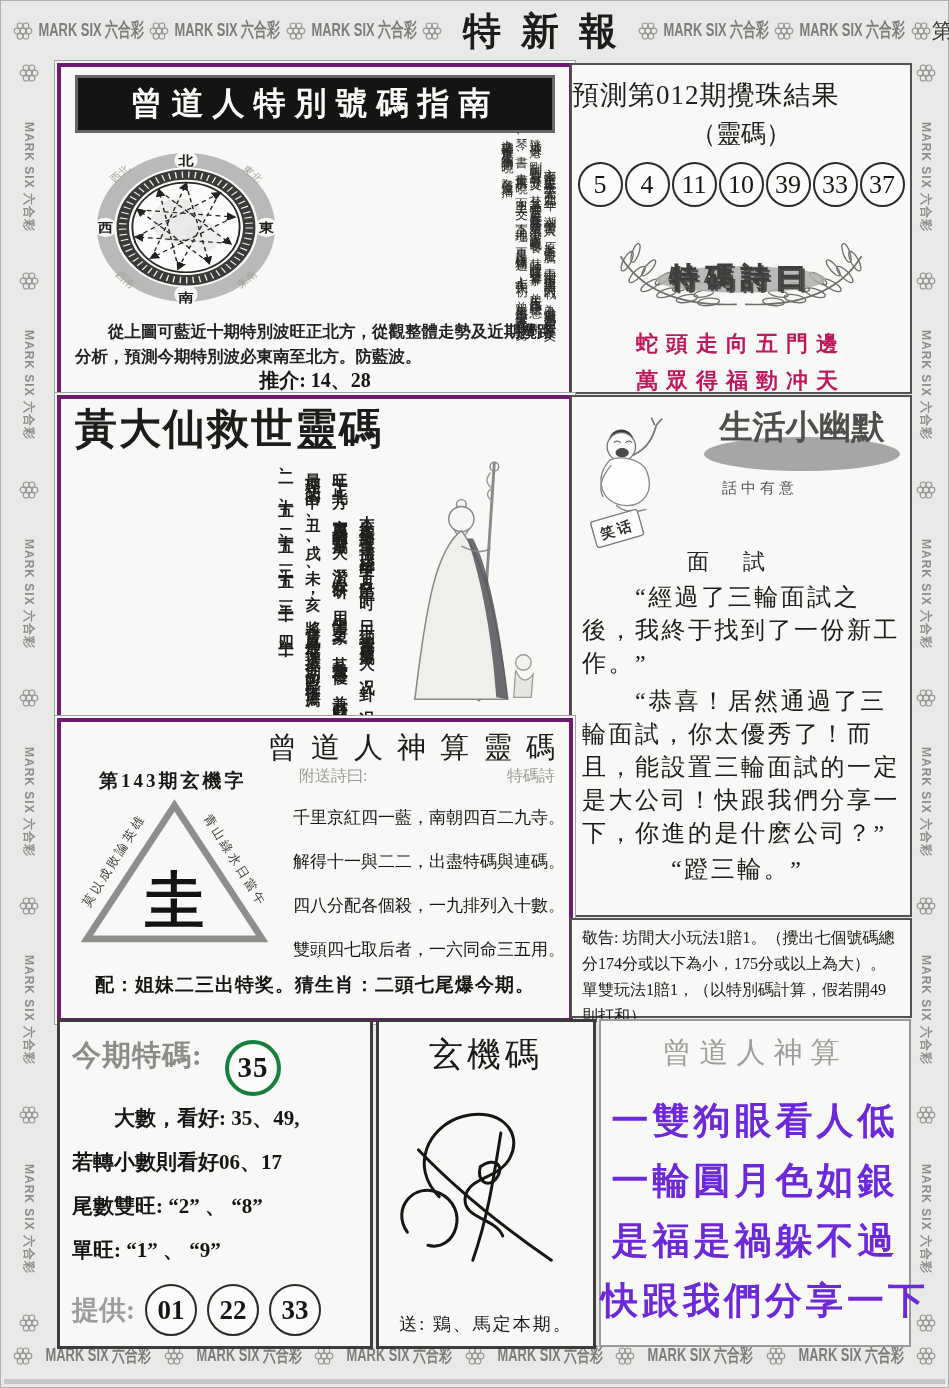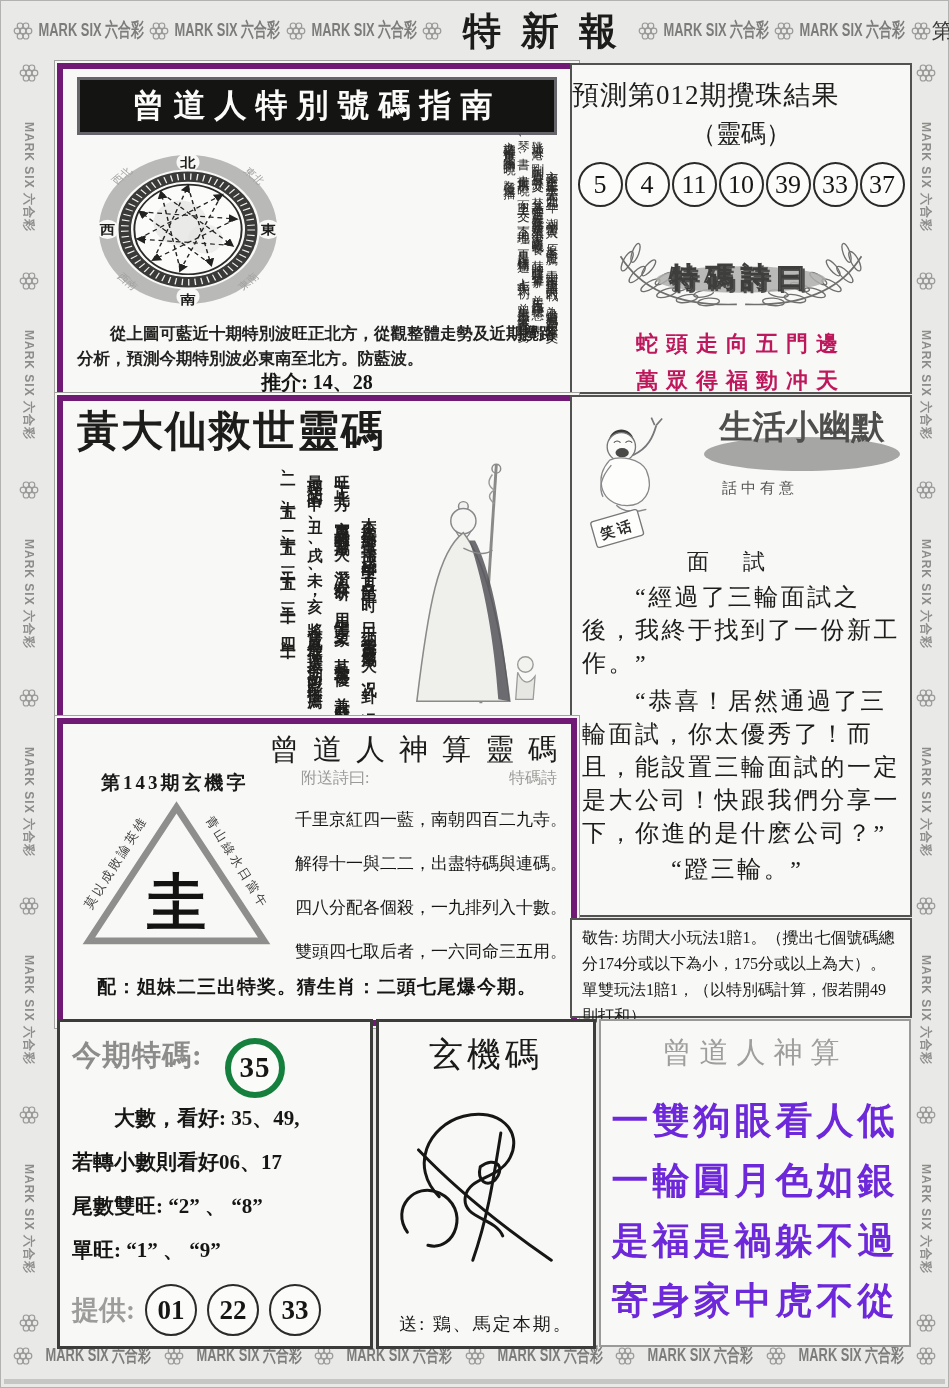--- a/index.html
+++ b/index.html
@@ -15,21 +15,21 @@
   .band-right{right:2px;top:58px;bottom:50px;width:43px;flex-direction:column;justify-content:space-between;padding:4px 0;}
   .brand{font-family:"Liberation Sans","DejaVu Sans",sans-serif;font-size:14px;font-weight:bold;
         letter-spacing:0;color:#7c7c7a;display:inline-block;transform:scale(.92,1.35);white-space:nowrap;}
   .vbrand{font-family:"Liberation Sans","DejaVu Sans",sans-serif;font-size:12px;font-weight:bold;color:#8c8c8a;
         writing-mode:vertical-rl;text-orientation:sideways;white-space:nowrap;letter-spacing:1px;}
   .fl{width:22px;height:22px;flex:0 0 auto;}
   .page-title{font-size:38px;font-weight:bold;color:#1c1c1a;letter-spacing:20px;text-indent:20px;white-space:nowrap;}
   .edition{font-size:21px;color:#3a3a38;white-space:nowrap;}
   
   .box{position:absolute;background:#f8f8f6;}
-  .b-double{border:6px solid #701a75;box-shadow:0 0 0 2px #f8f8f6,0 0 0 3px #a2a2a0;}
+  .b-double{border:4px solid #701a75;box-shadow:0 0 0 2px #f8f8f6,0 0 0 3px #a2a2a0;}
   .b-plain{border:2px solid #525250;}
   .b-thick{border:3px solid #3c3c3a;}
   .b-thin{border:2px solid #9a9a98;}
   
   .titlebar{position:absolute;left:14px;right:14px;top:8px;height:52px;background:#141412;border:3px solid #66666a;
         color:#fbfbf9;font-size:32px;font-weight:bold;letter-spacing:9px;text-align:center;line-height:50px;white-space:nowrap;}
   .bio{position:absolute;top:62px;right:12px;height:192px;width:218px;writing-mode:vertical-rl;text-orientation:upright;
         font-size:12.5px;line-height:14.2px;letter-spacing:2.2px;color:#2a2a28;}
   .analysis{position:absolute;left:14px;right:12px;top:252px;font-size:16.5px;font-weight:bold;line-height:25px;color:#222;}
   .recommend{position:absolute;left:0;right:0;top:300px;text-align:center;font-size:20px;font-weight:bold;color:#161614;}
@@ -54,21 +54,21 @@
   .ss-title{margin-top:6px;text-align:right;font-size:29px;color:#1c1c1a;letter-spacing:14px;white-space:nowrap;}
   .ss-label{position:absolute;left:38px;top:46px;font-size:19px;font-weight:bold;color:#1a1a18;letter-spacing:3px;}
   .ss-headers{position:absolute;left:238px;right:14px;top:44px;display:flex;justify-content:space-between;
         font-size:16px;color:#9a9a98;}
   .ss-poems{position:absolute;left:232px;top:74px;width:272px;font-size:17px;line-height:44px;color:#161614;white-space:nowrap;}
   .ss-footer{position:absolute;left:0;right:0;top:250px;text-align:center;font-size:19px;font-weight:bold;color:#161614;letter-spacing:1px;white-space:nowrap;}
   
   .notice{padding:5px 10px;font-size:16px;line-height:26px;color:#1a1a18;}
   
   .sp-line1{position:absolute;left:12px;top:14px;font-size:29px;font-weight:bold;color:#8c8c8a;letter-spacing:1px;}
-  .sp-ball{display:inline-flex;width:48px;height:48px;border:6px solid #15803d;border-radius:50%;align-items:center;
+  .sp-ball{display:inline-flex;width:48px;height:48px;border:4px solid #15803d;border-radius:50%;align-items:center;
         justify-content:center;font-size:29px;color:#161614;background:#fbfbf9;vertical-align:-12px;margin-left:14px;}
   .sp-body{position:absolute;left:12px;right:6px;top:74px;font-size:21px;font-weight:bold;line-height:44px;color:#161614;white-space:nowrap;}
   .sp-provide{position:absolute;left:12px;top:262px;font-size:27px;font-weight:bold;color:#9c9c9a;display:flex;align-items:center;gap:10px;}
   .sp-pball{width:48px;height:48px;border:2px solid #2a2a28;border-radius:50%;display:flex;align-items:center;
         justify-content:center;font-size:27px;color:#161614;background:#fbfbf9;}
   
   .my-title{margin-top:10px;text-align:center;font-size:34px;color:#1a1a18;letter-spacing:4px;}
   .my-footer{position:absolute;left:0;right:0;bottom:10px;text-align:center;font-size:18px;color:#1a1a18;letter-spacing:2px;white-space:nowrap;margin-top:36px;}
   
   .cal-title{margin-top:12px;text-align:center;font-size:29px;color:#9e9e9c;letter-spacing:8px;}
@@ -413,17 +413,17 @@
     </svg>
     <div class="my-footer">送: 鶏、馬定本期。</div>
   </div>
 
   <div class="box b-thin" style="left:599px;top:1019px;width:308px;height:324px;">
     <div class="cal-title">曾道人神算</div>
     <div class="cal-lines">
       <div>一雙狗眼看人低</div>
       <div>一輪圓月色如銀</div>
       <div>是福是禍躲不過</div>
-      <div>寄身家中虎不從</div>
+      <div>快跟我們分享一下</div>
     </div>
   </div>
 
 </div>
 
 </body></html>

